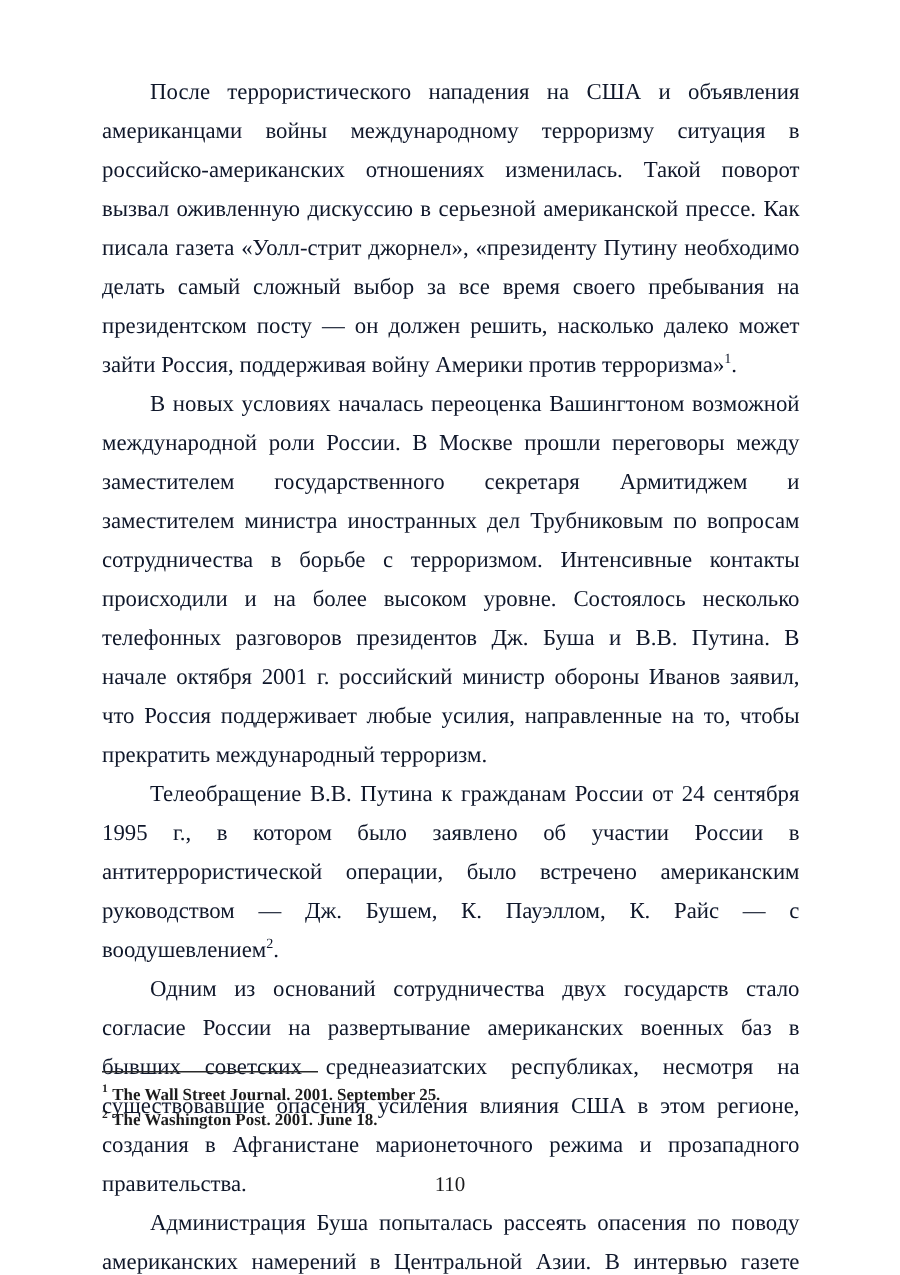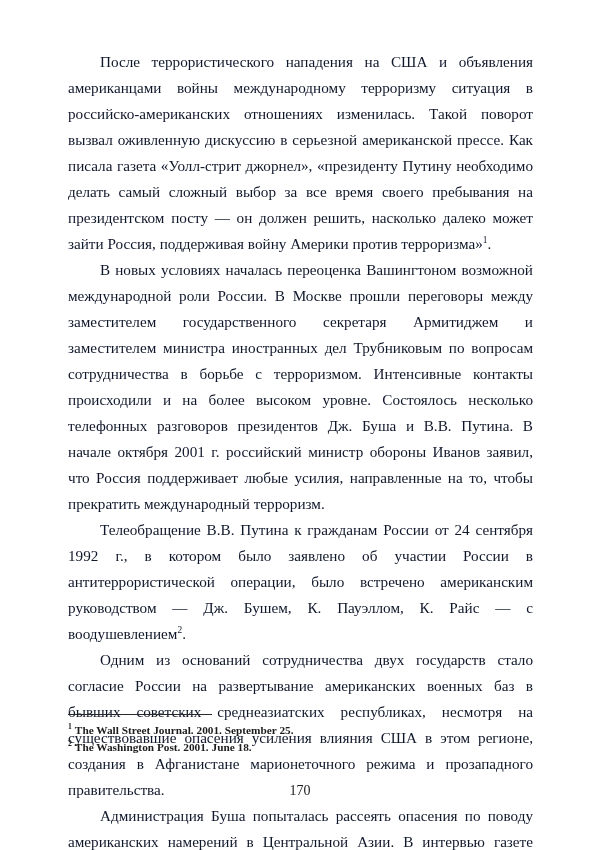--- a/index.html
+++ b/index.html
@@ -96,32 +96,32 @@
 <body>
 
 <div id="page">
 
   <div id="body-text">
 
     <p class="para"><span>После террористического нападения на США и объявления американцами войны международному терроризму ситуация в российско-американских отношениях изменилась. Такой поворот вызвал оживленную дискуссию в серьезной американской прессе. Как писала газета «Уолл-стрит джорнел», «президенту Путину необходимо делать самый сложный выбор за все время своего пребывания на президентском посту — он должен решить, насколько далеко может зайти Россия, поддерживая войну Америки против терроризма»</span><sup>1</sup><span>.</span></p>
 
     <p class="para"><span>В новых условиях началась переоценка Вашингтоном возможной международной роли России. В Москве прошли переговоры между заместителем государственного секретаря Армитиджем и заместителем министра иностранных дел Трубниковым по вопросам сотрудничества в борьбе с терроризмом. Интенсивные контакты происходили и на более высоком уровне. Состоялось несколько телефонных разговоров президентов Дж. Буша и В.В. Путина. В начале октября 2001 г. российский министр обороны Иванов заявил, что Россия поддерживает любые усилия, направленные на то, чтобы прекратить международный терроризм.</span></p>
 
-    <p class="para"><span>Телеобращение В.В. Путина к гражданам России от 24 сентября 1992 г., в котором было заявлено об участии России в антитеррористической операции, было встречено американским руководством — Дж. Бушем, К. Пауэллом, К. Райс — с воодушевлением</span><sup>2</sup><span>.</span></p>
+    <p class="para"><span>Телеобращение В.В. Путина к гражданам России от 24 сентября 1995 г., в котором было заявлено об участии России в антитеррористической операции, было встречено американским руководством — Дж. Бушем, К. Пауэллом, К. Райс — с воодушевлением</span><sup>2</sup><span>.</span></p>
 
     <p class="para"><span>Одним из оснований сотрудничества двух государств стало согласие России на развертывание американских военных баз в бывших советских среднеазиатских республиках, несмотря на существовавшие опасения усиления влияния США в этом регионе, создания в Афганистане марионеточного режима и прозападного правительства.</span></p>
 
     <p class="para"><span>Администрация Буша попыталась рассеять опасения по поводу американских намерений в Центральной Азии. В интервью газете «Известия» К. Райс заверяла, что США руководствуются «духом Любляны и Женевы», что они не намерены вытеснять Россию из Центральной Азии и признают, что у России есть свои интересы в этом регионе.</span></p>
 
   </div>
 
   <div id="footnotes">
     <div id="footnote-rule"></div>
 
     <p class="footnote"><sup>1</sup><span>The Wall Street Journal. 2001. September 25.</span></p>
 
     <p class="footnote"><sup>2</sup><span>The Washington Post. 2001. June 18.</span></p>
 
   </div>
 
-  <div id="page-number">170</div>
+  <div id="page-number">110</div>
 
 </div>
 
 </body></html>

